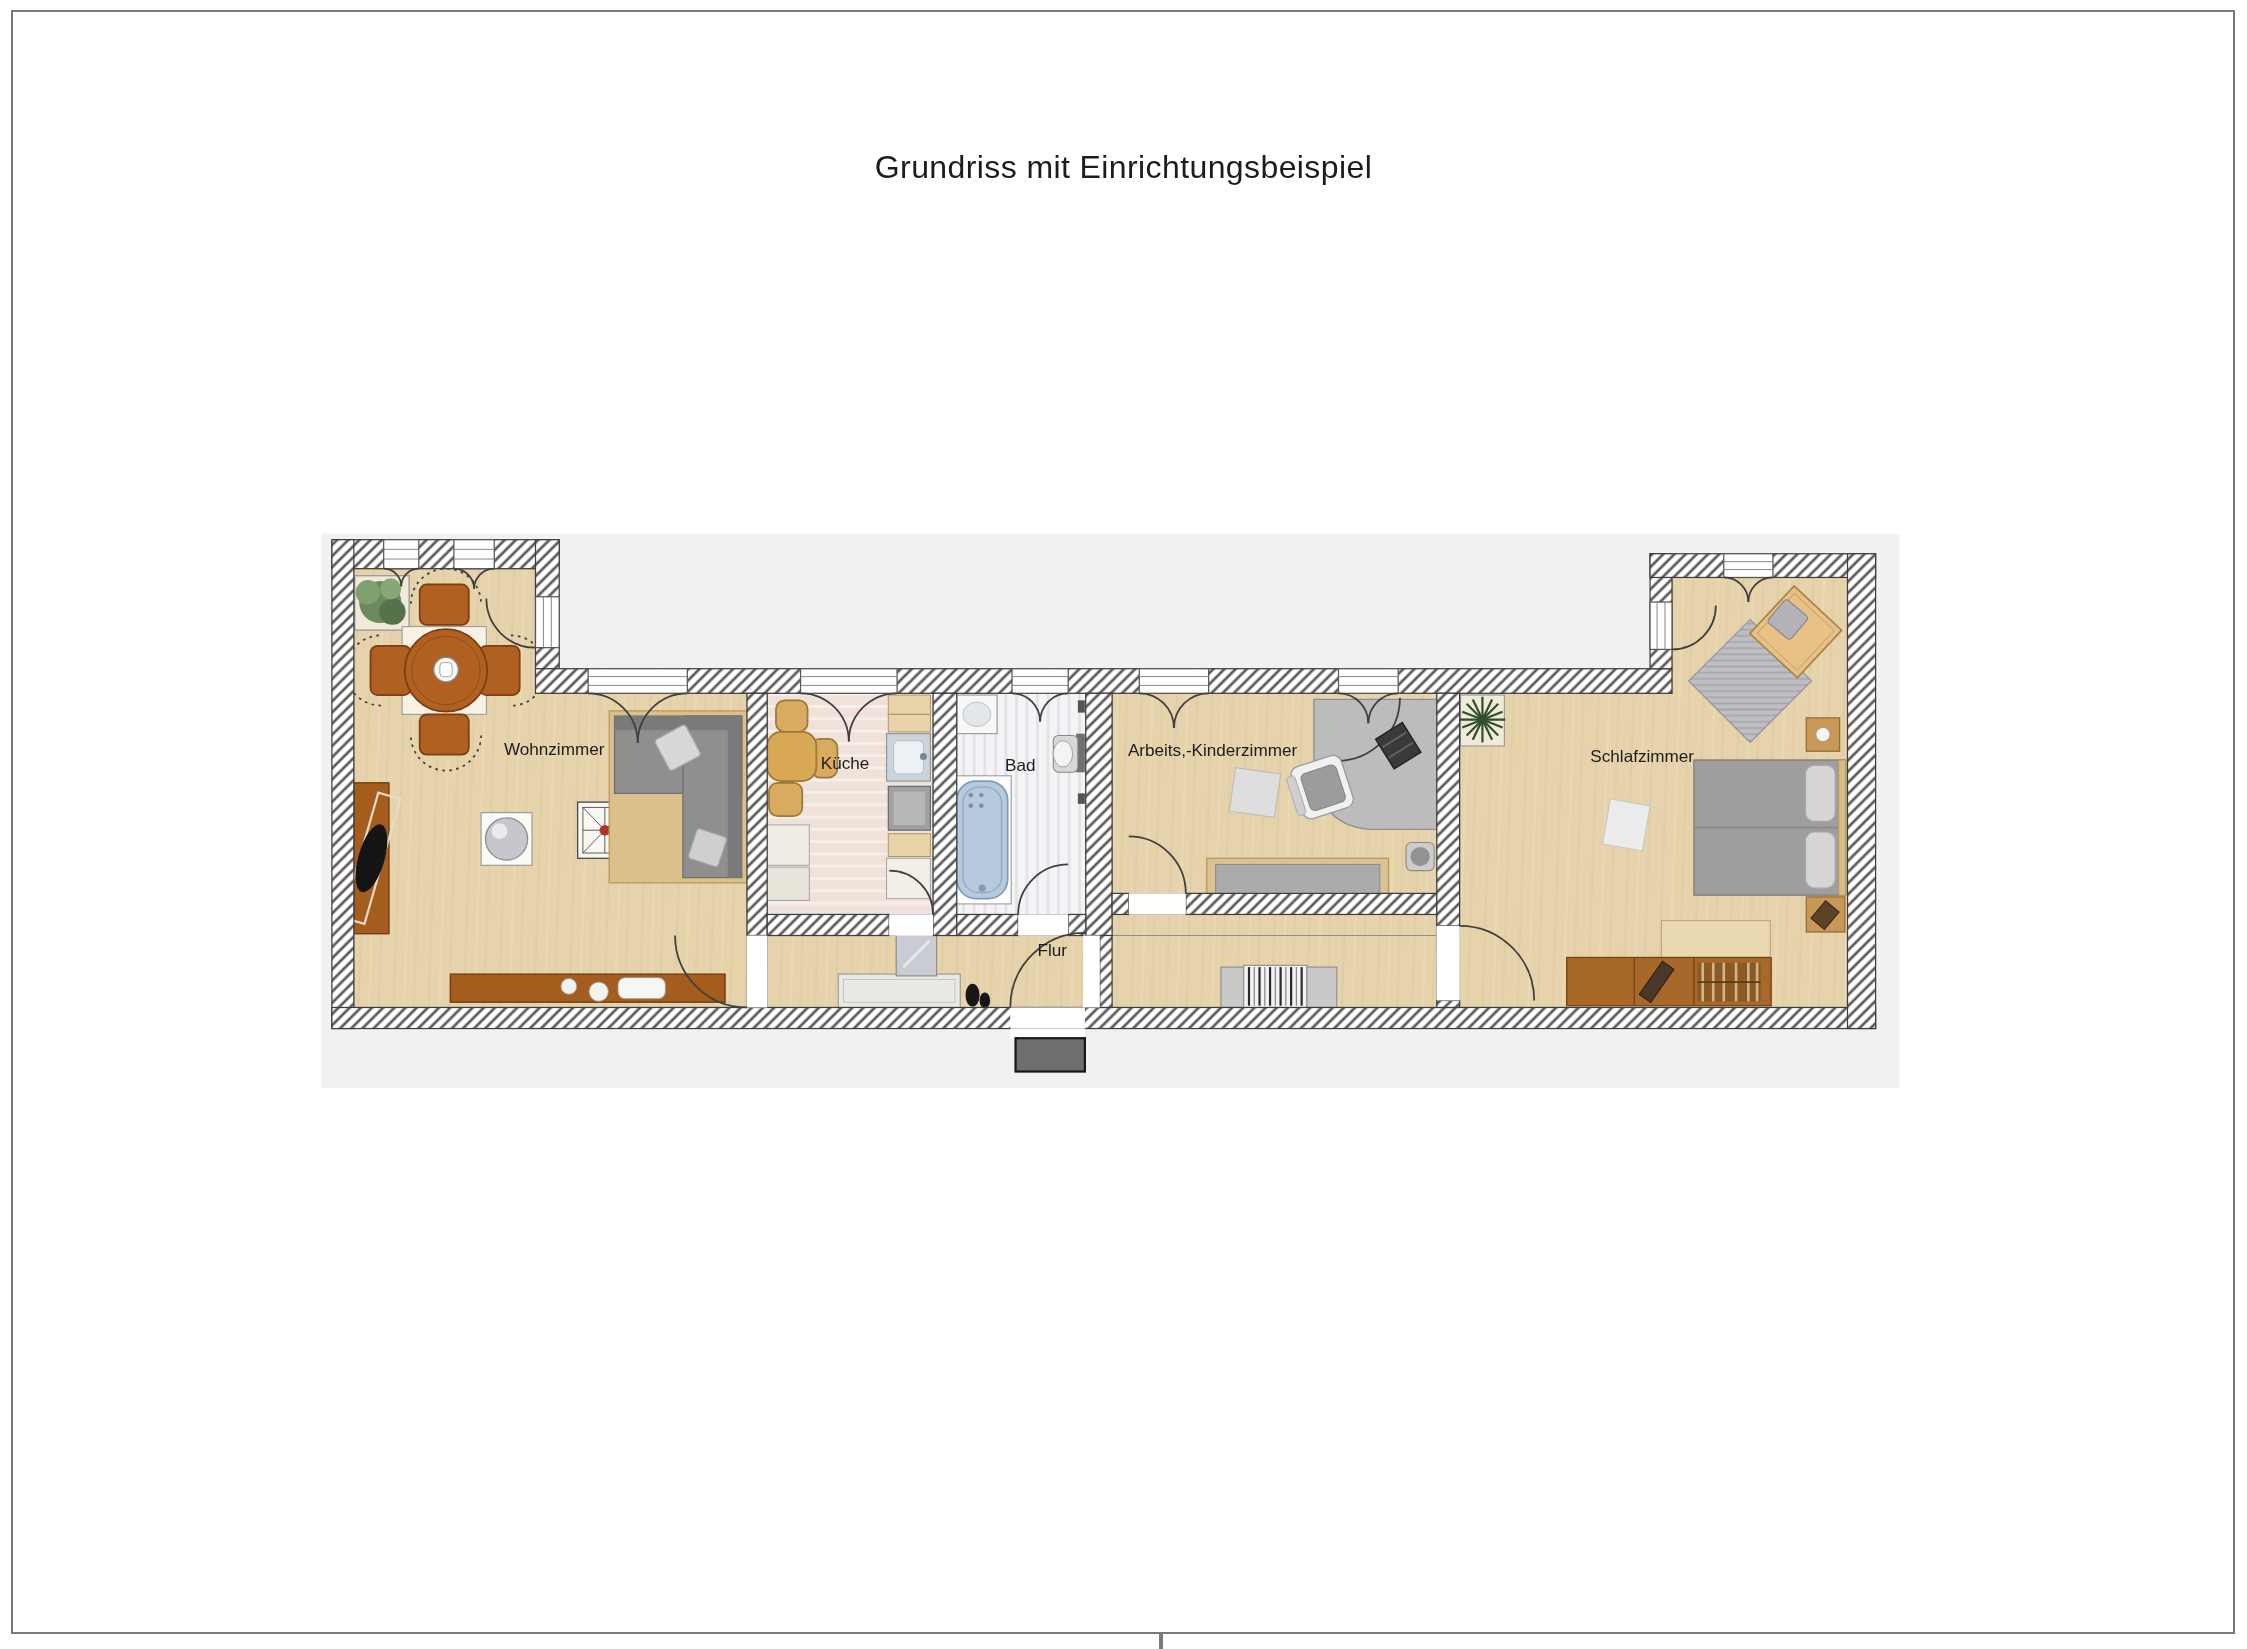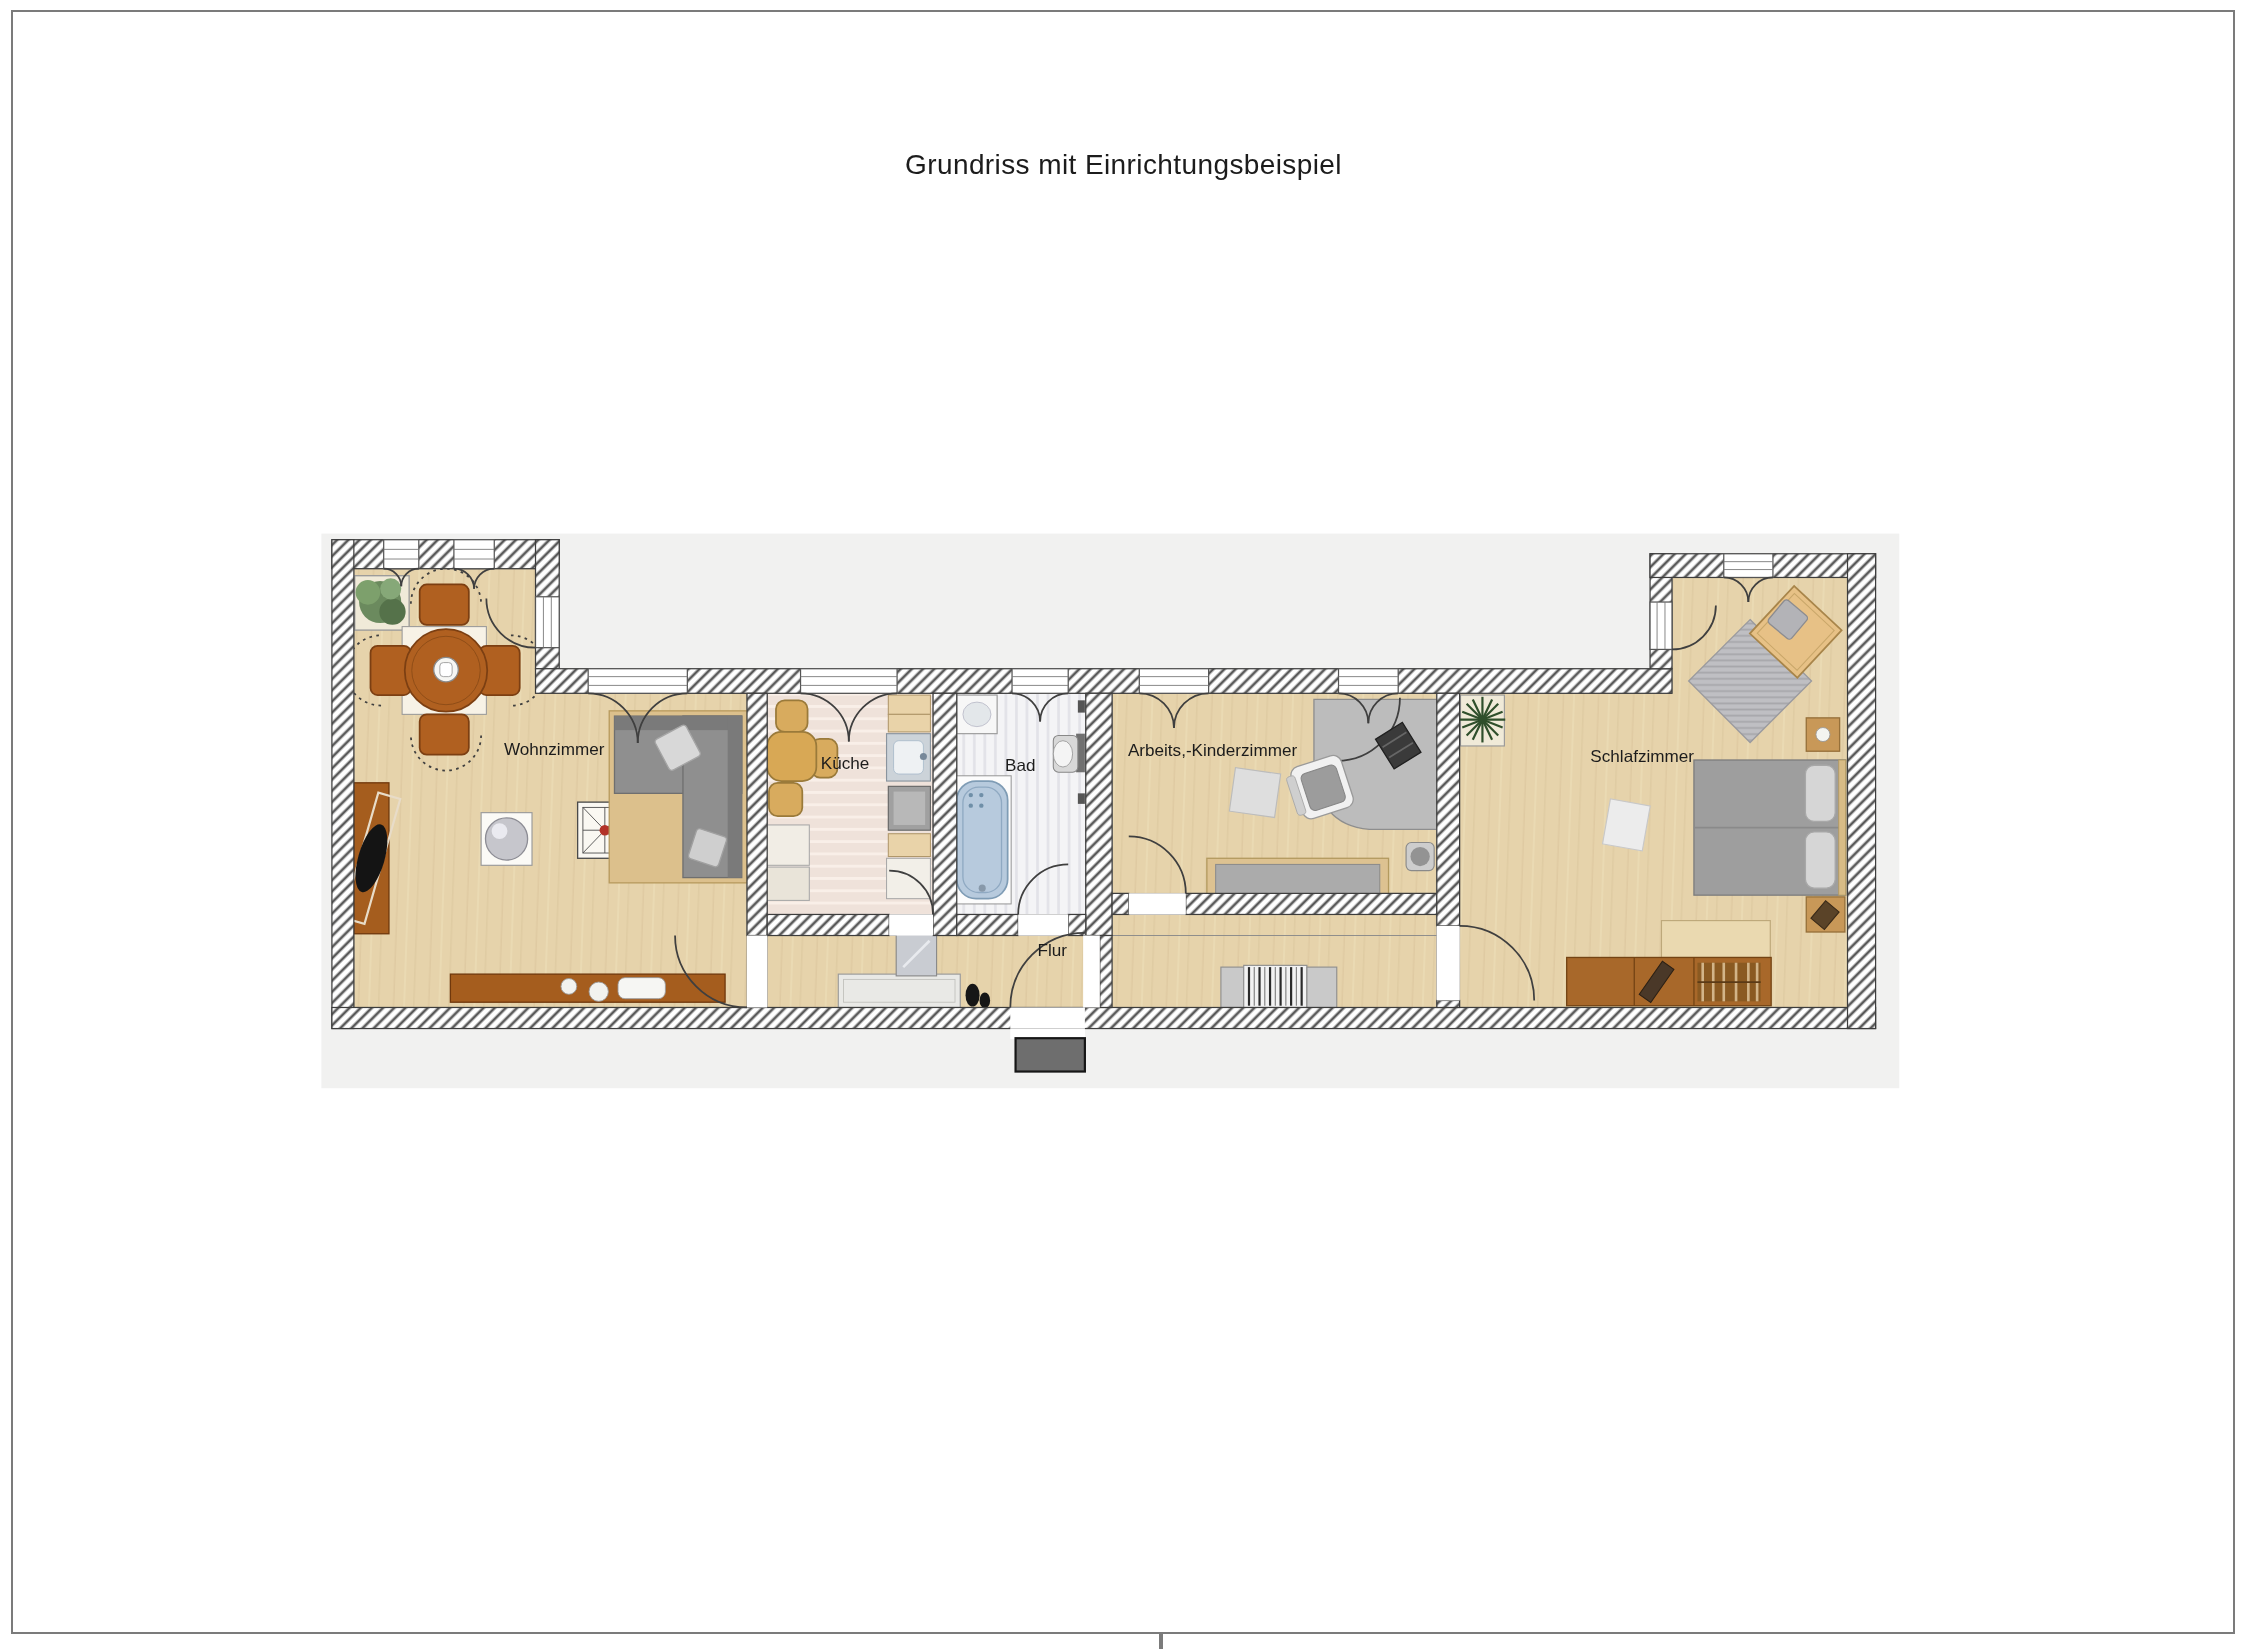--- a/index.html
+++ b/index.html
@@ -10,21 +10,21 @@
   .page-frame{
     position:absolute;left:11.4px;top:9.7px;width:2224px;height:1624px;
     border:2.6px solid var(--frame-gray,#7b7b7b);box-sizing:border-box;
   }
   .page-tick{
     position:absolute;left:1159px;top:1633px;width:3.5px;height:16.7px;
     background:var(--frame-gray,#7b7b7b);
   }
   .plan-title{
     position:absolute;left:0;top:149px;width:2247px;text-align:center;
-    font-size:28px;color:var(--label-color,#1c1c1c);letter-spacing:0.4px;
+    font-size:32px;color:var(--label-color,#1c1c1c);letter-spacing:0.4px;
   }
   svg{position:absolute;left:0;top:0;}
   .backdrop{fill:var(--backdrop-gray,#f1f1f0);}
   .wall{fill:url(#hatch);stroke:var(--wall-outline,#3d3d3d);stroke-width:1.4;}
   .floor-wood{fill:url(#wood);stroke:#8a8a8a;stroke-width:1;}
   .floor-kitchen{fill:url(#kitchenTile);stroke:#8a8a8a;stroke-width:1;}
   .floor-bath{fill:url(#bathTile);stroke:#8a8a8a;stroke-width:1;}
   .win{fill:#ffffff;stroke:#555;stroke-width:1.4;}
   .win-line{stroke:#777;stroke-width:1;}
   .opening{fill:#ffffff;stroke:none;}

